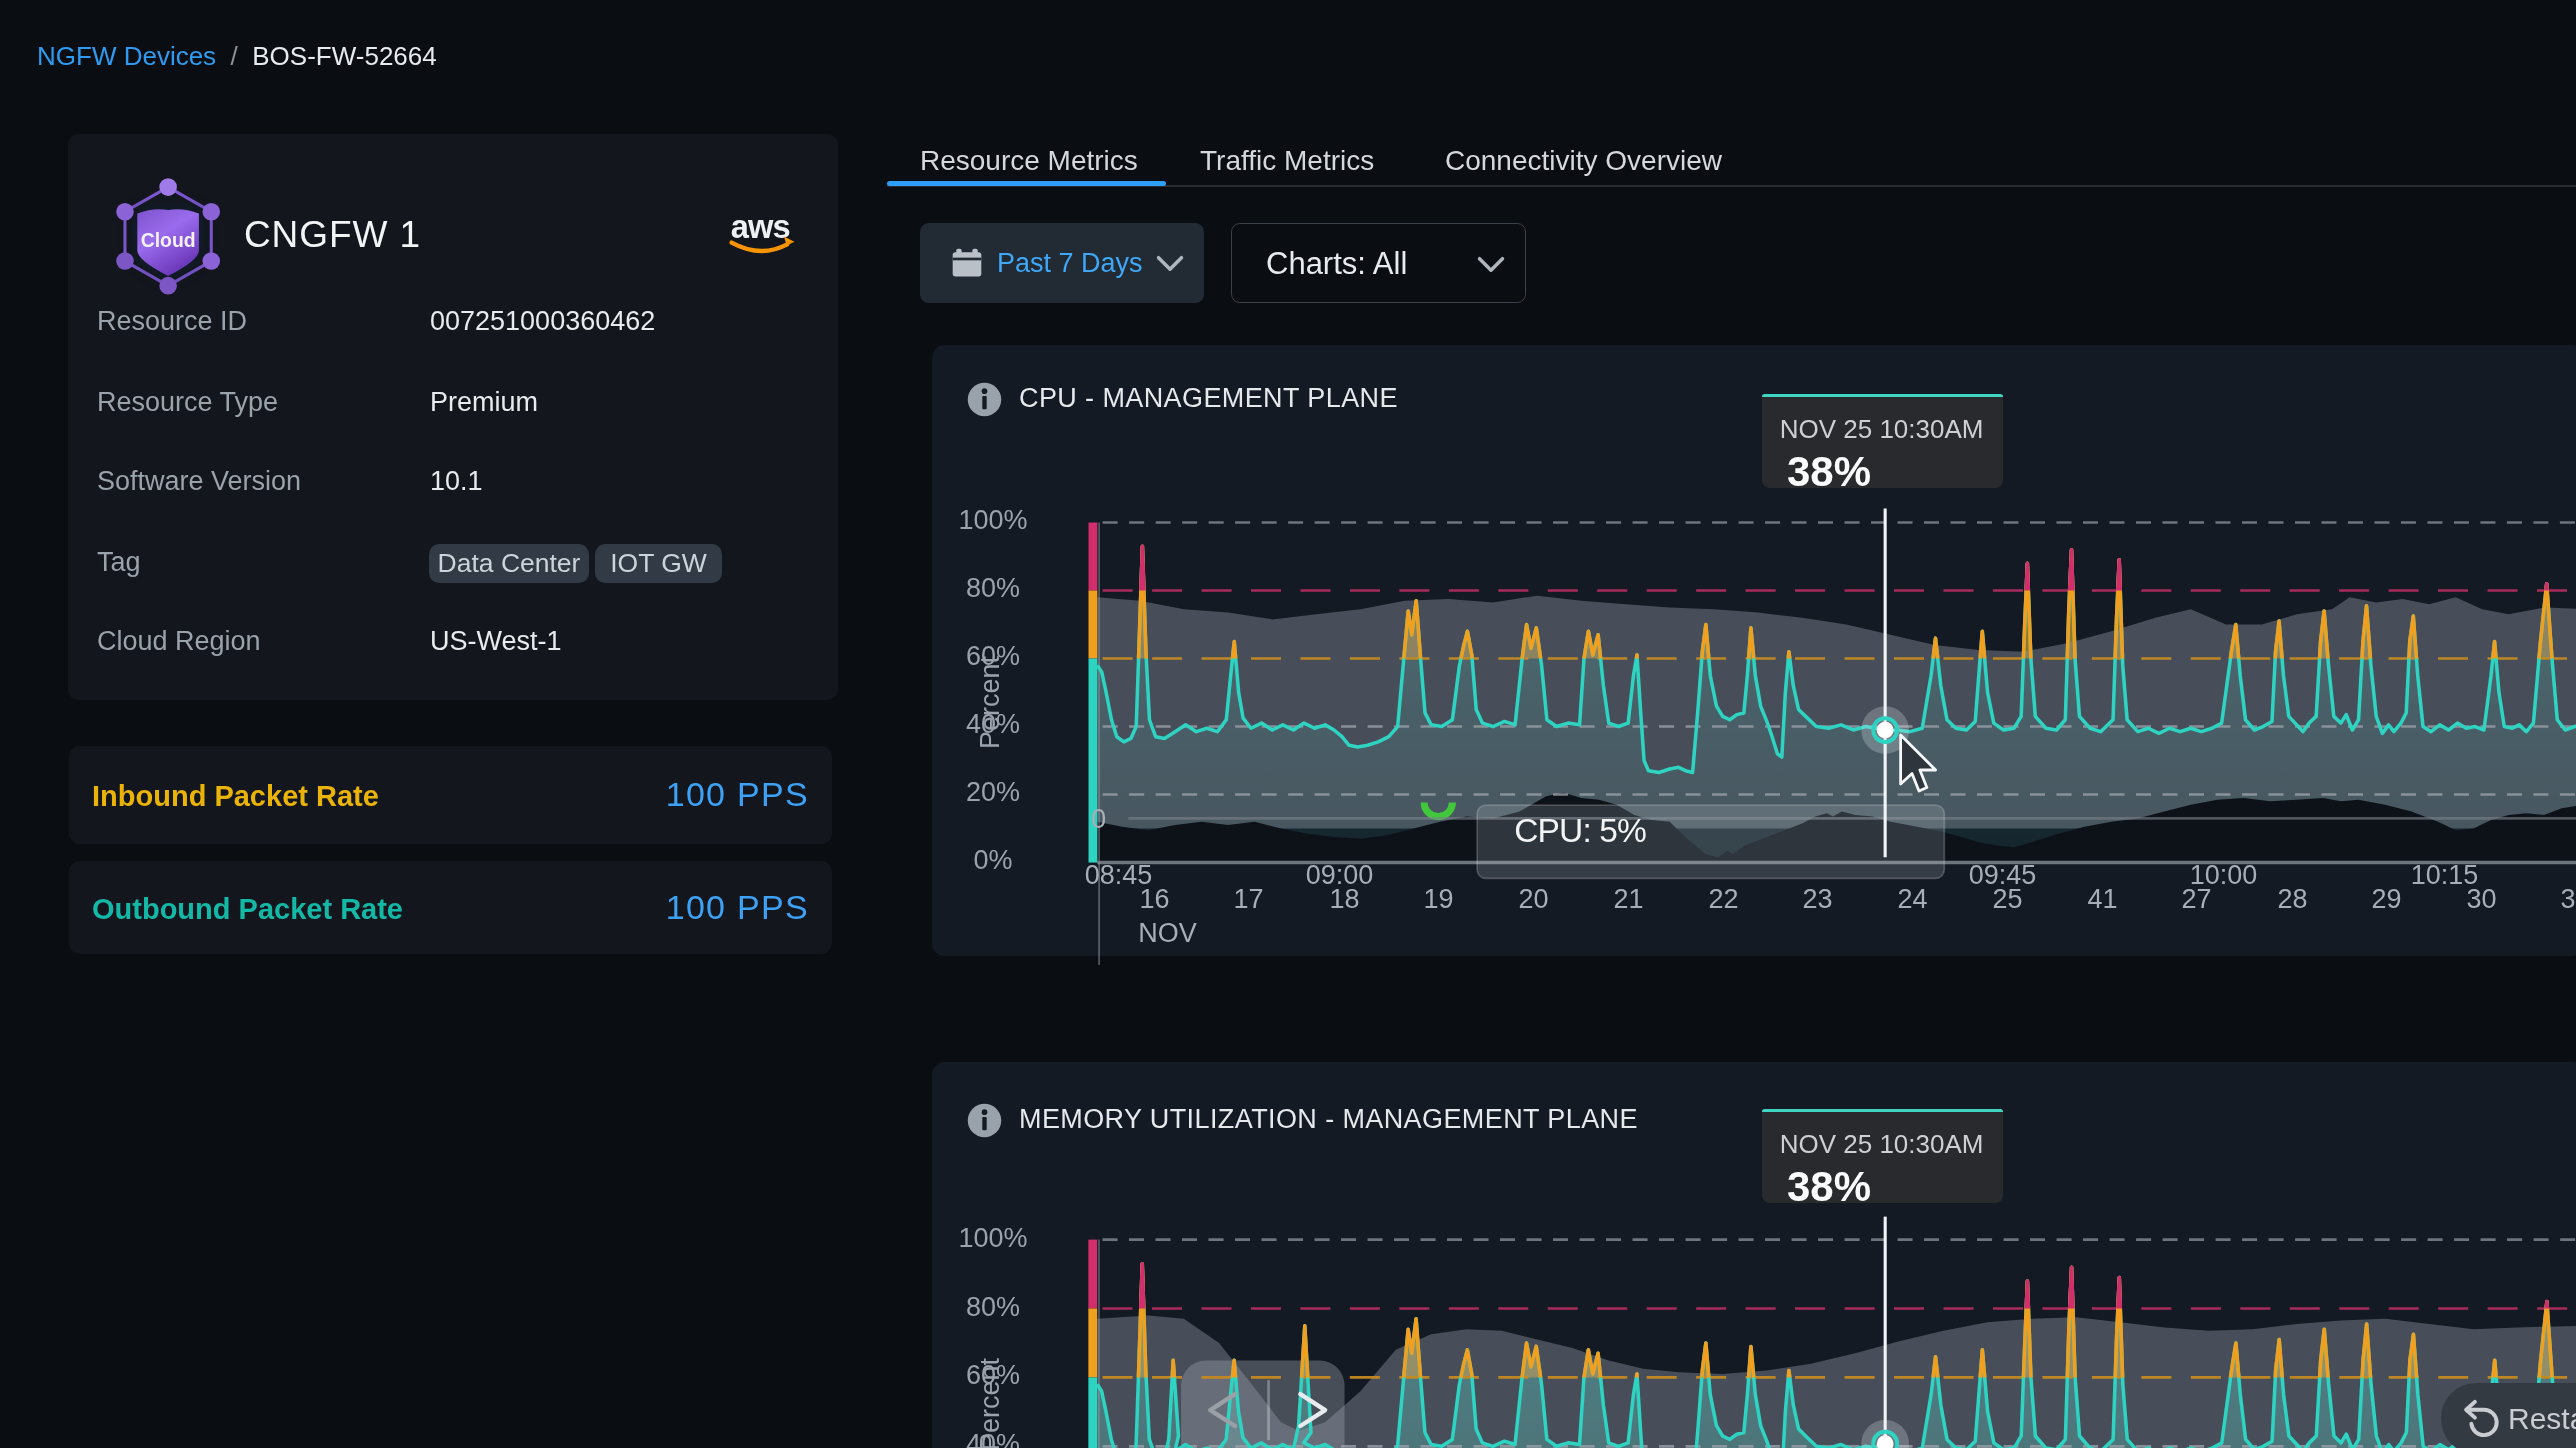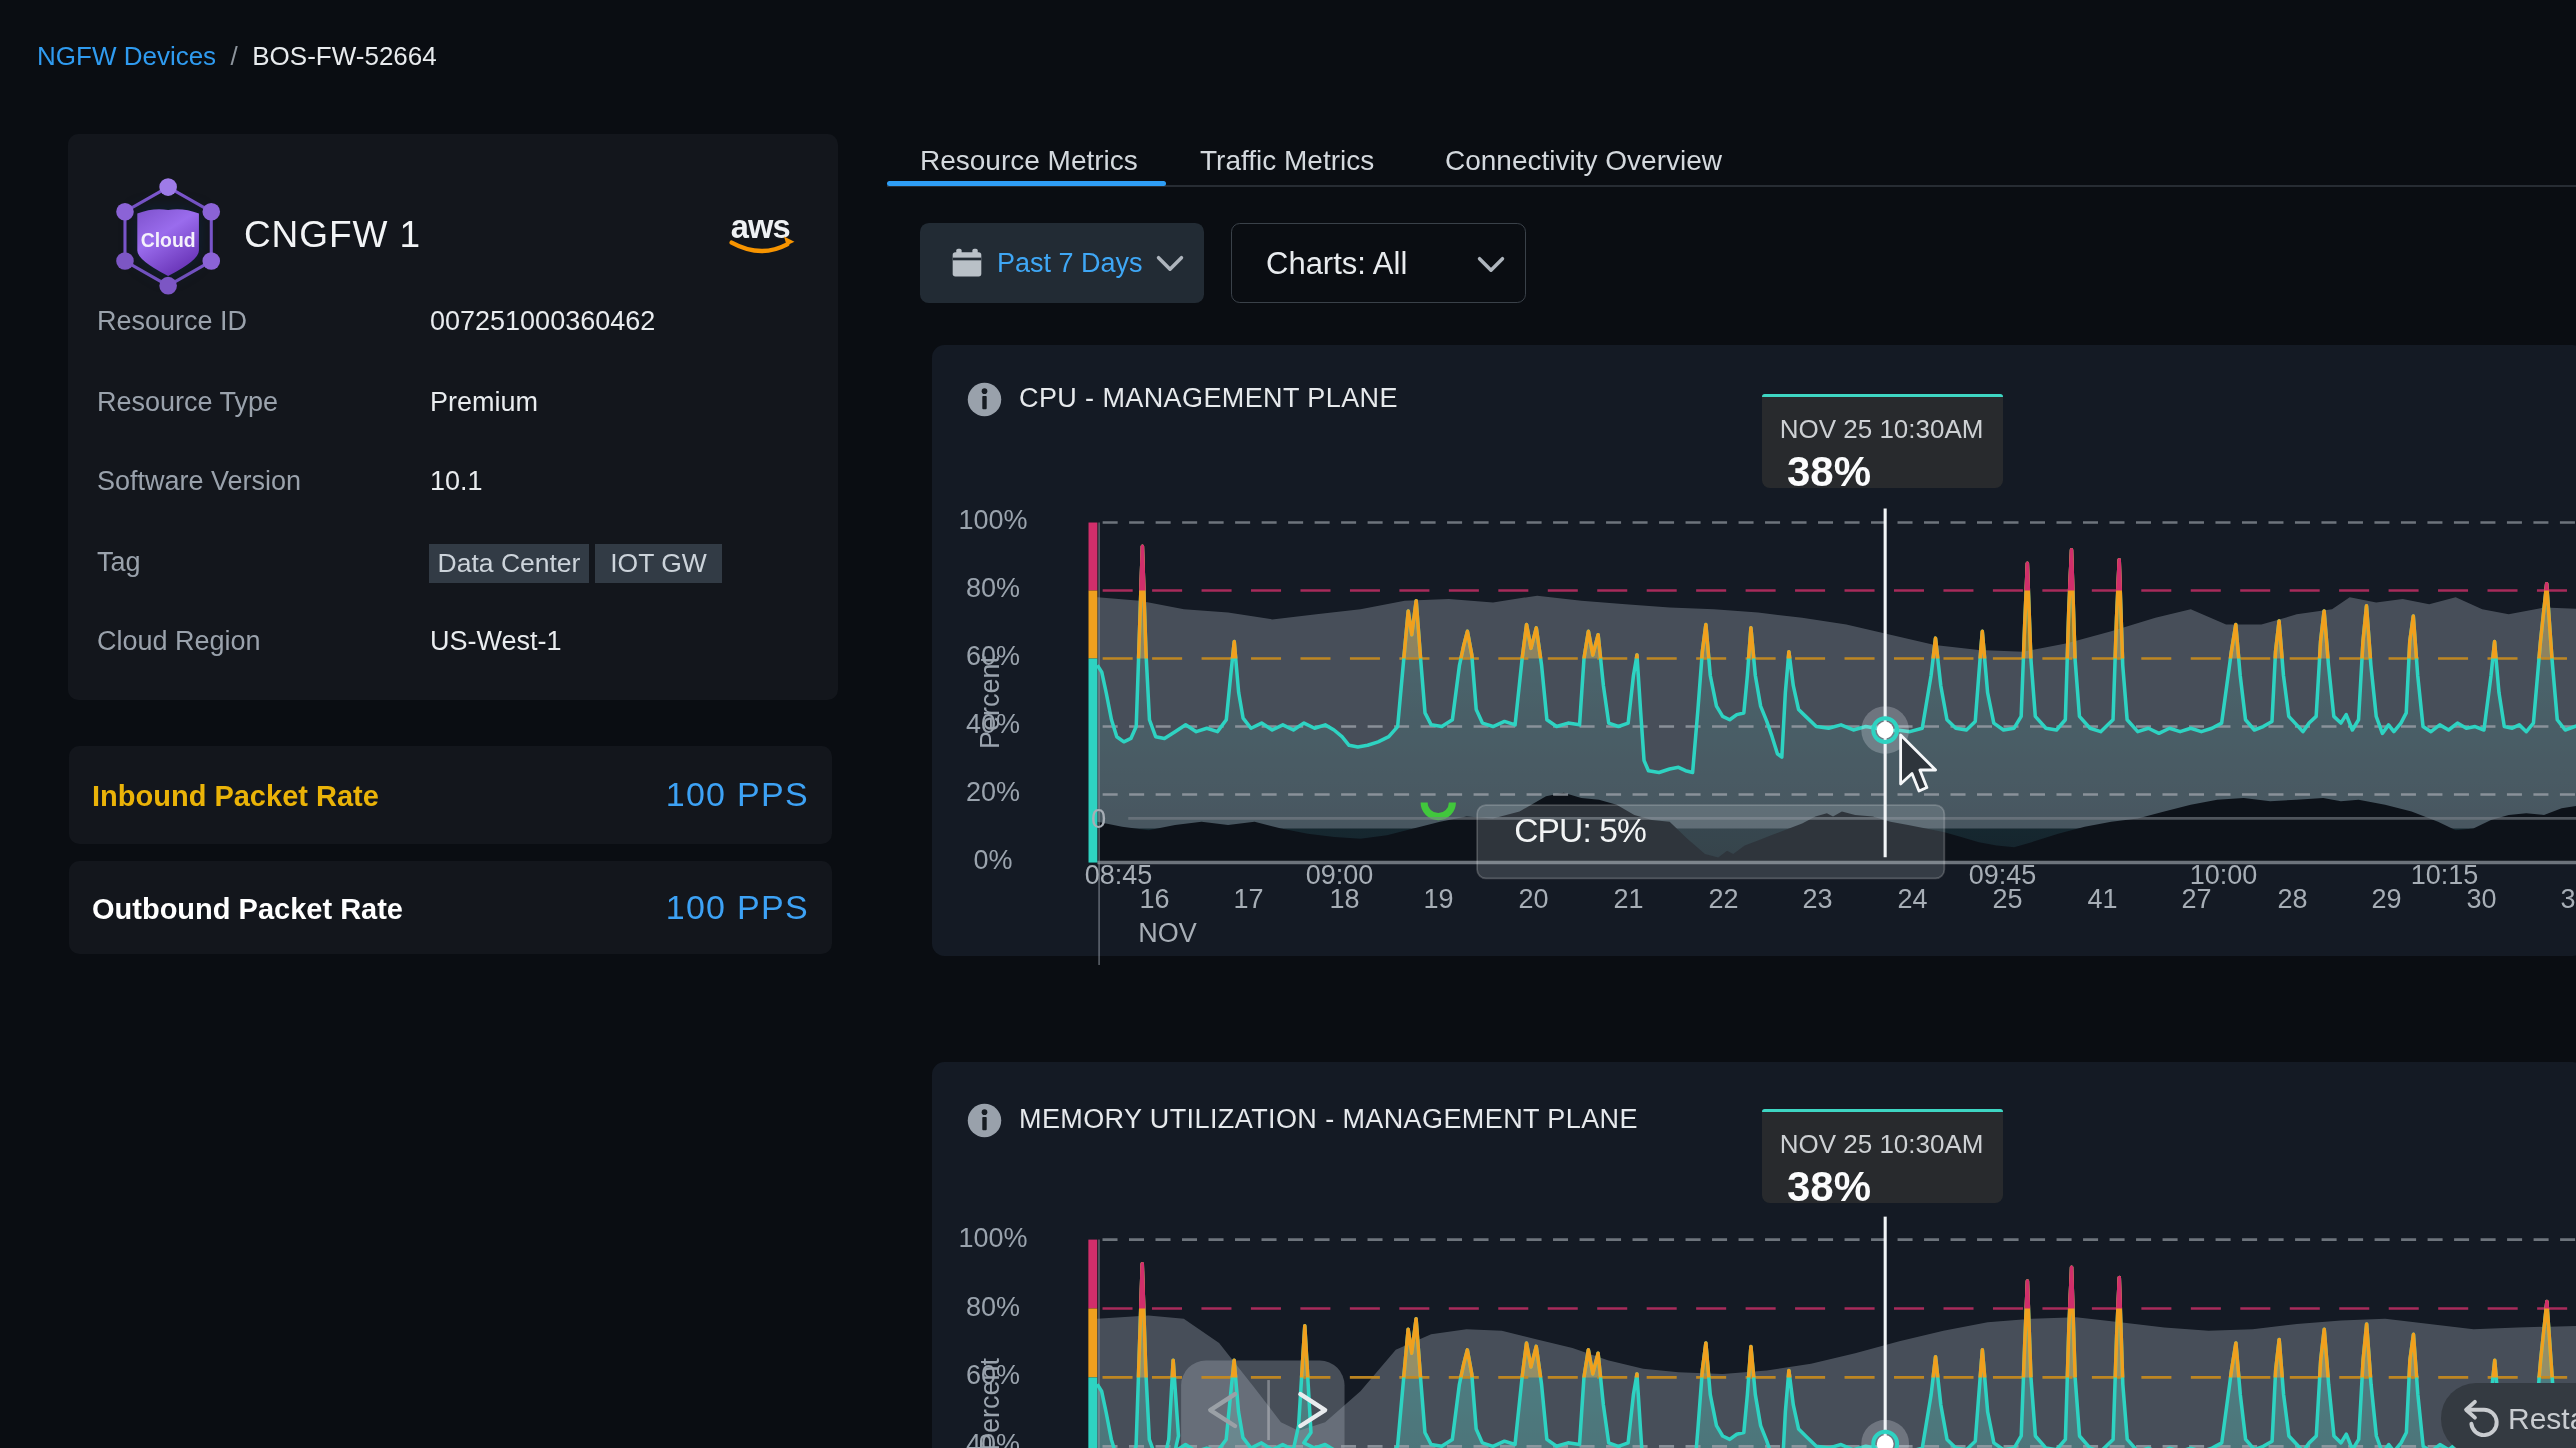--- a/index.html
+++ b/index.html
@@ -8,21 +8,21 @@
 .chartcard {position:absolute;background:#141a24;border-radius:12.4px}
 .chart {position:absolute}
 .lbl {position:absolute;left:29px;font-size:27px;color:#9aa2ac}
 .val {position:absolute;left:362px;font-size:27px;color:#e9ecef}
 .ylab {position:absolute;left:924px;width:138px;font-size:27px;color:#9aa3ad;text-align:center}
 
 .xlab {position:absolute;width:141px;text-align:center;font-size:27px;color:#a7aeb6;line-height:32px}
 .ax {font-size:31px;fill:#a7aeb6;font-family:"Liberation Sans",sans-serif}
 .ttx {font-size:38px;fill:#f2f4f5;font-family:"Liberation Sans",sans-serif;letter-spacing:-1px}
 .tab {position:absolute;top:145px;font-size:28px;color:#d4d9de}
-.chip {position:absolute;top:410px;height:39px;background:#323b45;border-radius:0;font-size:26.5px;color:#ccd3da;text-align:center;line-height:39px}
+.chip {position:absolute;top:410px;height:39px;background:#323b45;border-radius:10px;font-size:26.5px;color:#ccd3da;text-align:center;line-height:39px}
 .tooltip {position:absolute;width:241px;height:94px;background:rgba(41,43,45,0.97);border-top:3.5px solid #3ed6c3;border-radius:2.7px 2.7px 8px 8px;z-index:20}
 .tooltip .t1 {position:absolute;left:17.7px;top:17px;font-size:26px;color:#cdd0d3;white-space:nowrap}
 .tooltip .t2 {position:absolute;left:25px;top:51px;font-size:42px;font-weight:bold;color:#fbfcfd}
 </style></head>
 <body>
 
 <div class="abs" style="left:37px;top:41px;font-size:26px"><span style="color:#2f9bf0">NGFW Devices</span><span style="color:#8d949c">&nbsp;&nbsp;/&nbsp;&nbsp;</span><span style="color:#e8ebee">BOS-FW-52664</span></div>
 
 <div class="card" style="left:68px;top:134px;width:770px;height:566px">
 <svg style="position:absolute;left:42px;top:39px" width="118" height="125" viewBox="0 0 134 142">
@@ -62,21 +62,21 @@
 <div class="chip" style="left:527px;width:127px">IOT GW</div>
 <div class="lbl" style="top:492px">Cloud Region</div>
     <div class="val" style="top:492px">US-West-1</div>
 </div>
 
 <div class="card" style="left:69px;top:746px;width:763px;height:98px">
 <div class="abs" style="left:23px;top:34px;font-size:29px;font-weight:bold;color:#eab308">Inbound Packet Rate</div>
 <div class="abs" style="right:23px;top:29px;font-size:34px;letter-spacing:1.3px;color:#3da2f5">100 PPS</div>
 </div>
 <div class="card" style="left:69px;top:861px;width:763px;height:93px">
-<div class="abs" style="left:23px;top:32px;font-size:29px;font-weight:bold;color:#ffffff">Outbound Packet Rate</div>
+<div class="abs" style="left:23px;top:32px;font-size:29px;font-weight:bold;color:#14b8a6">Outbound Packet Rate</div>
 <div class="abs" style="right:23px;top:26.5px;font-size:34px;letter-spacing:1.3px;color:#3da2f5">100 PPS</div>
 </div>
 
 <div class="tab" style="left:920px">Resource Metrics</div>
 <div class="tab" style="left:1200px">Traffic Metrics</div>
 <div class="tab" style="left:1445px">Connectivity Overview</div>
 <div class="abs" style="left:887px;top:185px;width:1689px;height:1.8px;background:#272c33"></div>
 <div class="abs" style="left:887px;top:181px;width:279px;height:5.3px;background:#2e9df5;border-radius:2.7px"></div>
 
 <div class="abs" style="left:920px;top:223px;width:284px;height:80px;background:#222b34;border-radius:8.8px">

